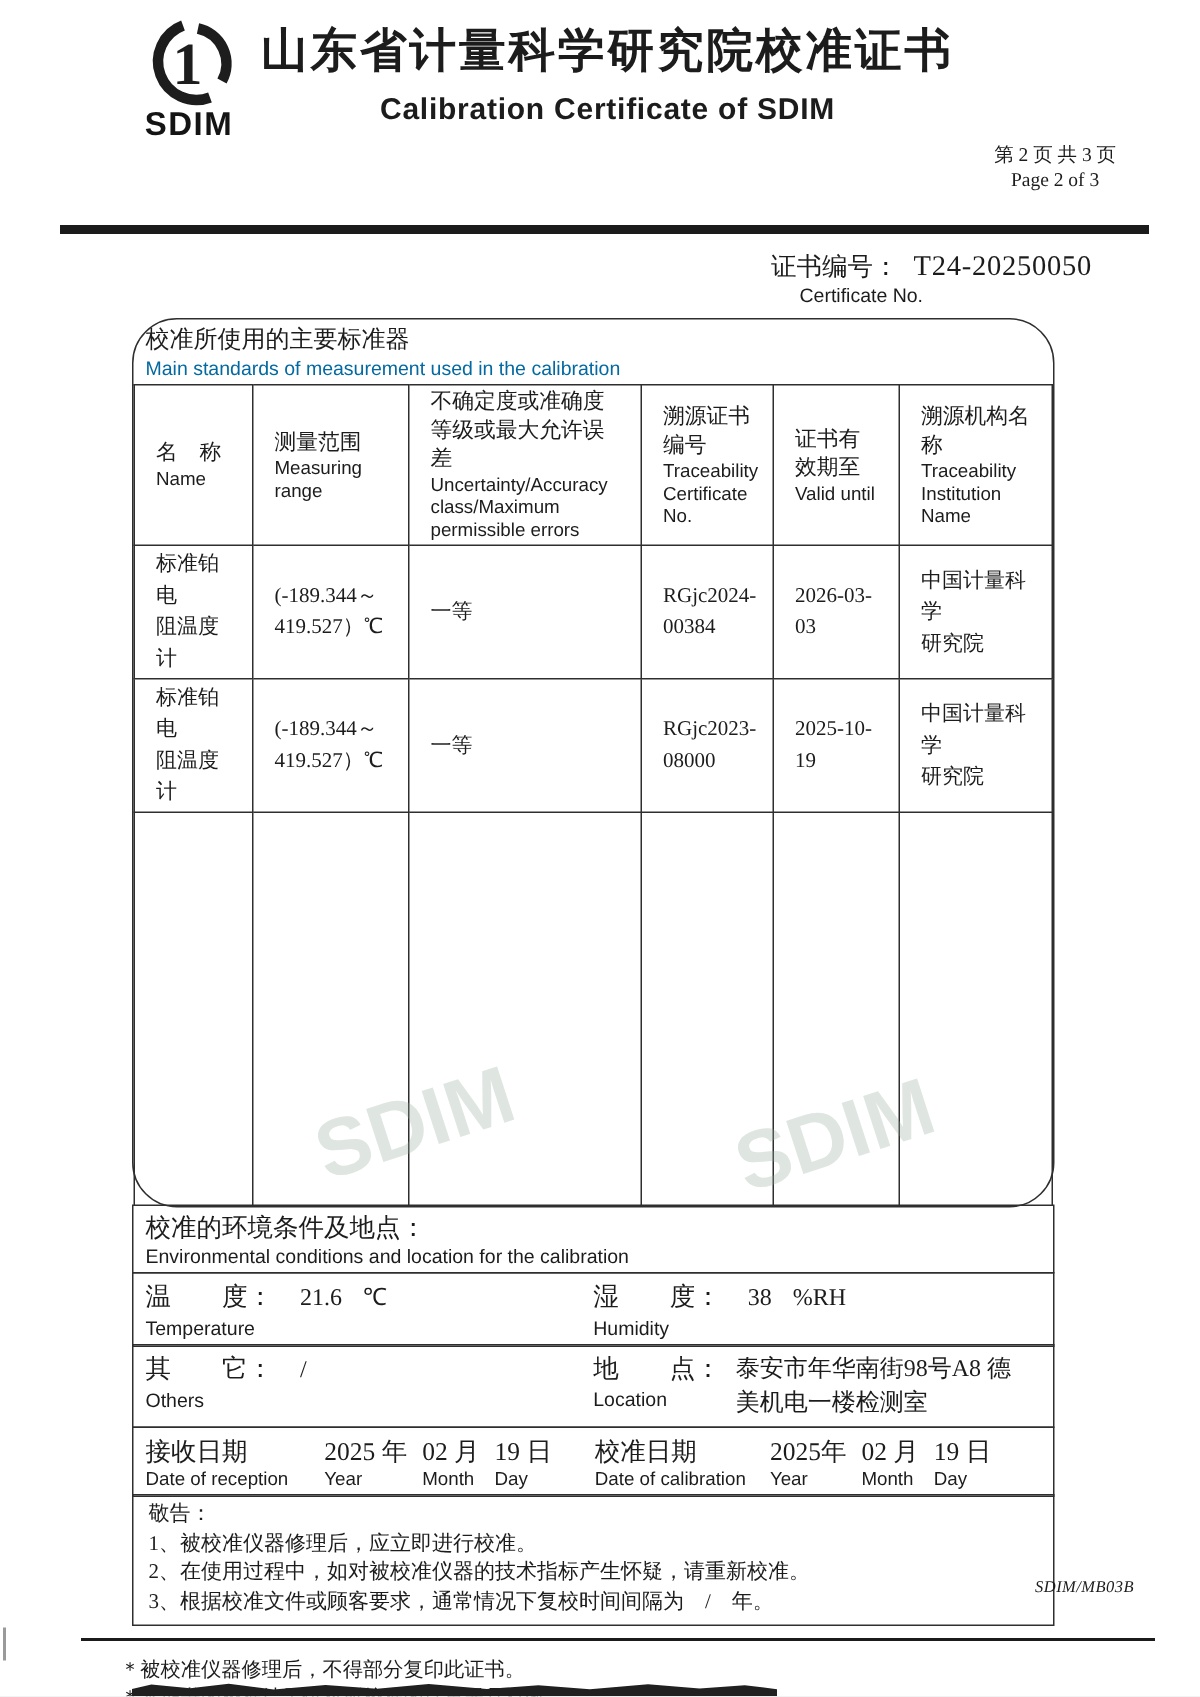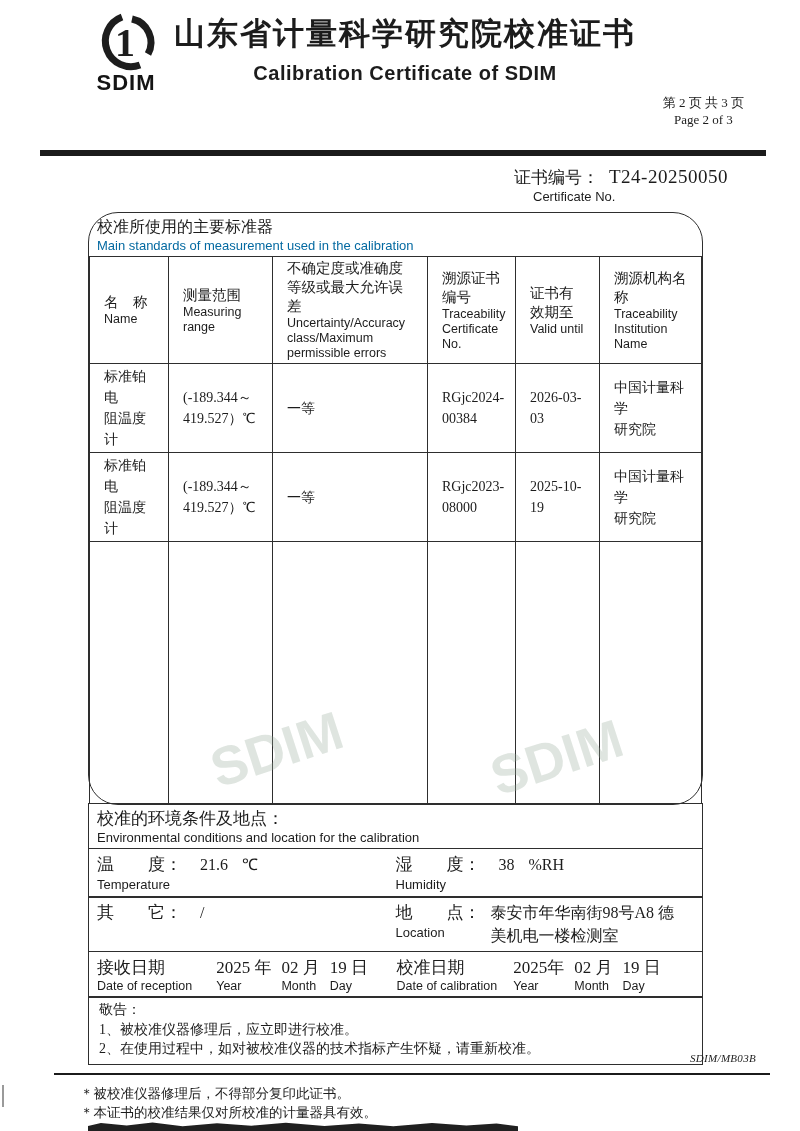--- a/index.html
+++ b/index.html
@@ -222,20 +222,21 @@
         </div>
         <div class="en sans">Humidity</div>
       </div>
     </div>
 
     <div class="box rowbox" style="min-height:56px">
       <div class="half kv">
         <div class="line">
           <span>其　　它：</span><span class="val">/</span>
         </div>
+        <div class="en sans">Others</div>
       </div>
       <div class="half">
         <div class="loc-flex">
           <div class="loc-label">
             <div class="zh">地　　点：</div>
             <div class="en sans">Location</div>
           </div>
           <div class="loc-value">泰安市年华南街98号A8 德
 美机电一楼检测室</div>
         </div>
@@ -282,20 +283,21 @@
             <div class="en sans">Day</div>
           </div>
         </div>
       </div>
     </div>
 
     <div class="box notice">
       <div>敬告：</div>
       <div>1、被校准仪器修理后，应立即进行校准。</div>
       <div>2、在使用过程中，如对被校准仪器的技术指标产生怀疑，请重新校准。</div>
+      <div>3、根据校准文件或顾客要求，通常情况下复校时间间隔为　/　年。</div>
     </div>
   </div>
 
   <div class="footer-rule"></div>
   <div class="footnotes">
     <div>＊被校准仪器修理后，不得部分复印此证书。</div>
     <div>＊本证书的校准结果仅对所校准的计量器具有效。</div>
   </div>
   <div class="form-code">SDIM/MB03B</div>
 

